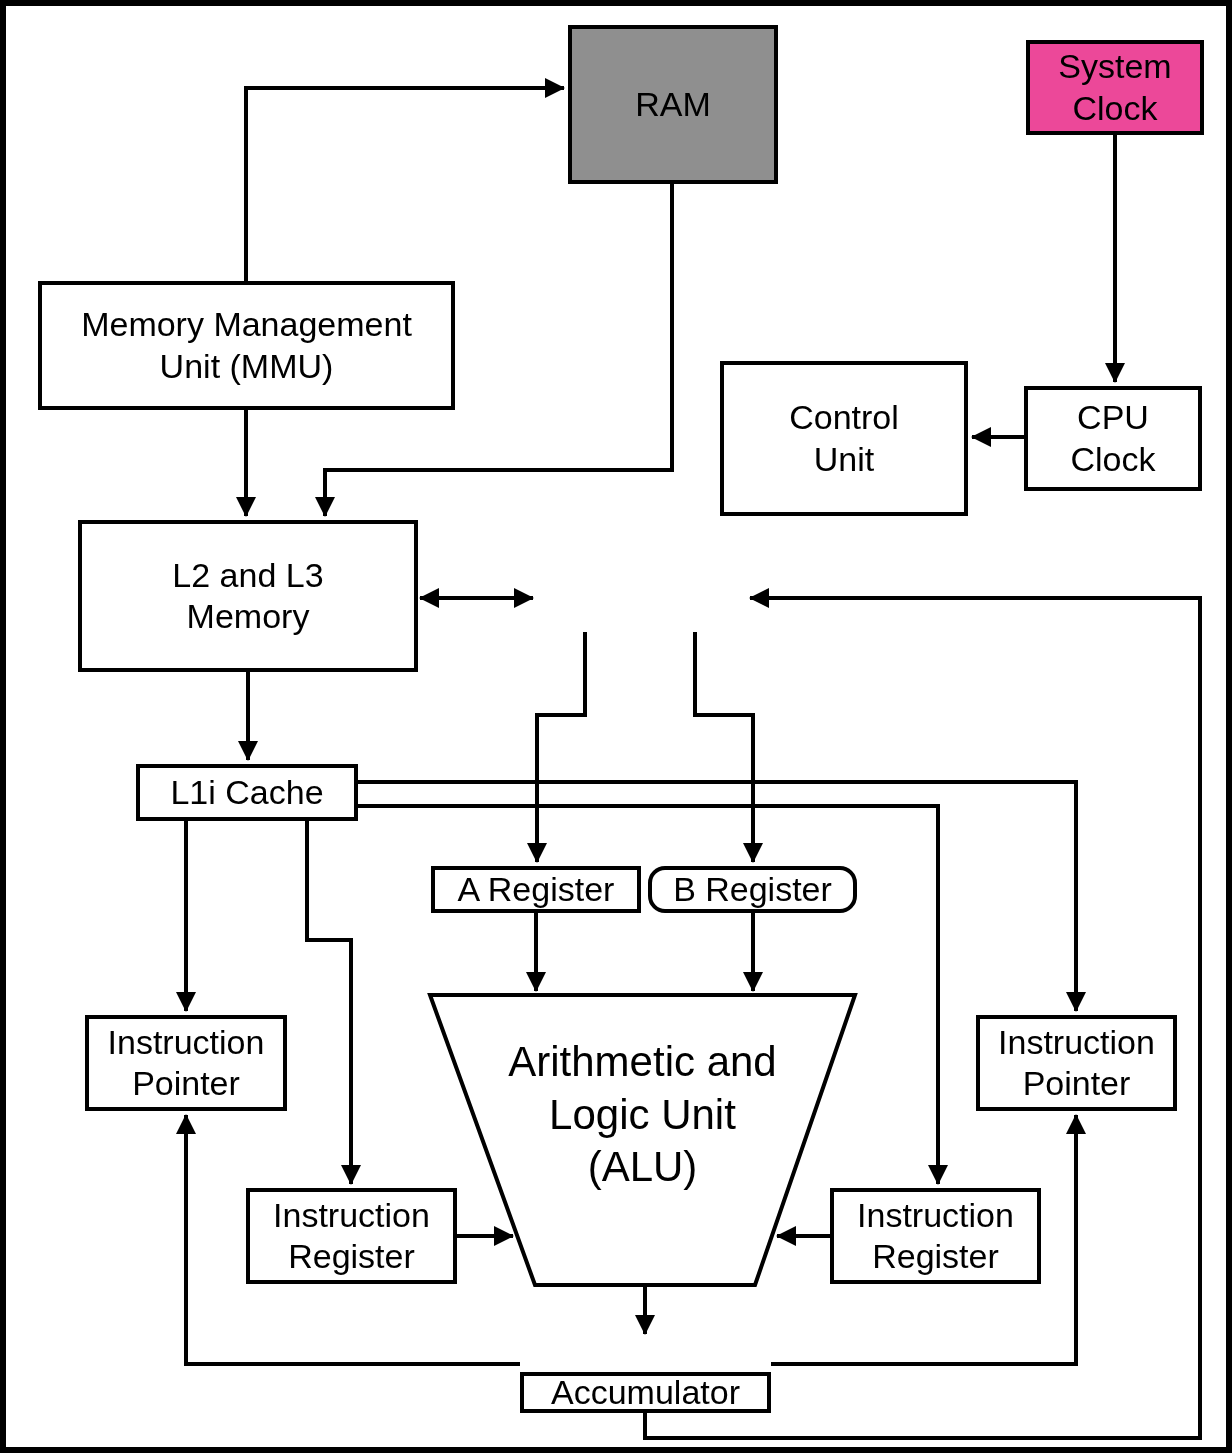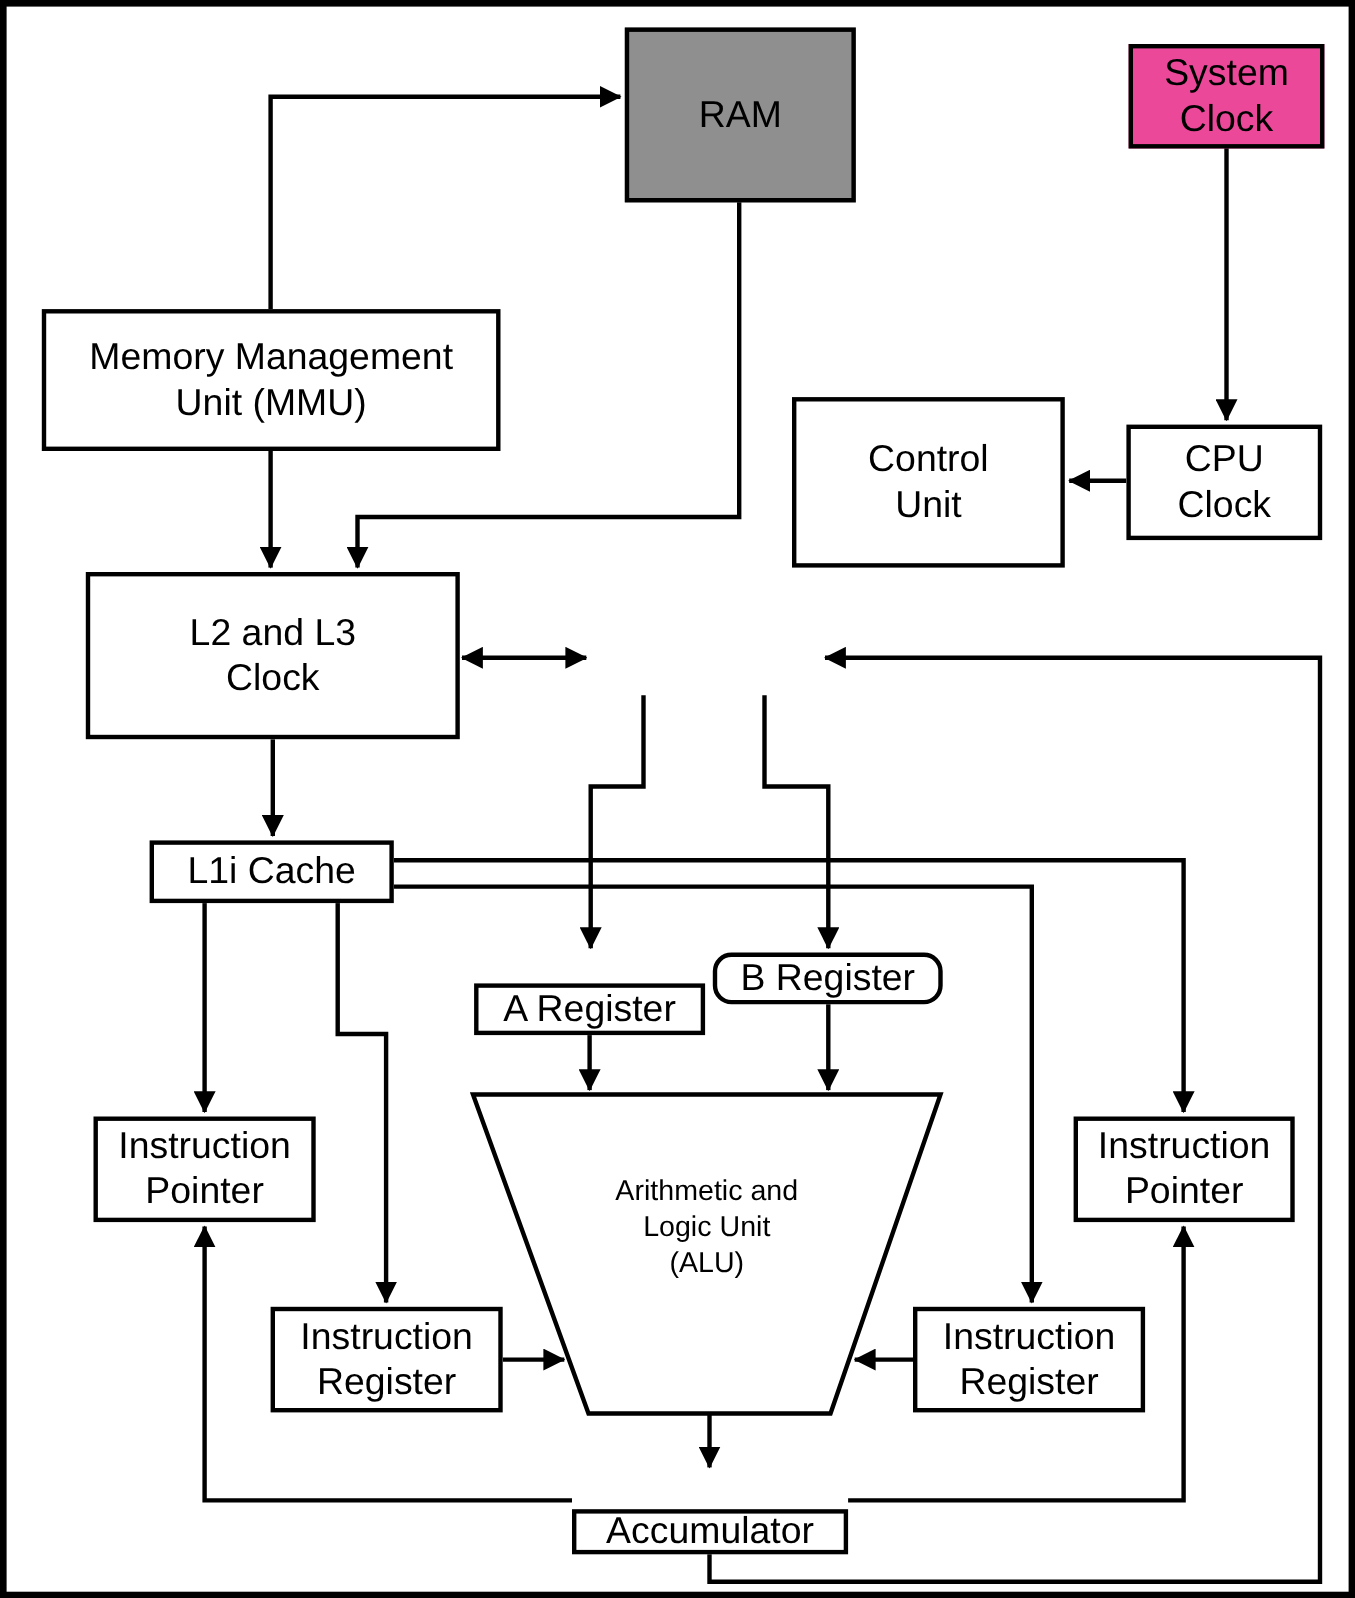--- a/index.html
+++ b/index.html
@@ -23,21 +23,21 @@
     border:4px solid #000; background:#fff;
     display:flex; align-items:center; justify-content:center;
     text-align:center; color:#000;
     font-size:34px; line-height:1.22;
     white-space:pre-line;
   }
   .alu-label {
     position:absolute; box-sizing:border-box;
     display:flex; align-items:center; justify-content:center;
     text-align:center; color:#000;
-    font-size:26px; line-height:1.25;
+    font-size:42px; line-height:1.25;
     white-space:pre-line; pointer-events:none;
   }
 </style>
 </head>
 <body>
 
 <div id="canvas">
 
   <svg class="wires" width="1232" height="1453" viewBox="0 0 1232 1453">
     <defs>
@@ -79,26 +79,26 @@
   <div class="node" style="left:38px; top:281px; width:417px; height:129px;">Memory Management
 Unit (MMU)</div>
 
   <div class="node" style="left:720px; top:361px; width:248px; height:155px;">Control
 Unit</div>
 
   <div class="node" style="left:1024px; top:386px; width:178px; height:105px;">CPU
 Clock</div>
 
   <div class="node" style="left:78px; top:520px; width:340px; height:152px;">L2 and L3
-Clock</div>
+Memory</div>
 
 
   <div class="node" style="left:136px; top:764px; width:222px; height:57px;">L1i Cache</div>
 
-  <div class="node" style="left:431px; top:866px; width:210px; height:47px;margin-top:28px;">A Register</div>
+  <div class="node" style="left:431px; top:866px; width:210px; height:47px;">A Register</div>
 
   <div class="node" style="left:648px; top:866px; width:209px; height:47px;border-radius:17px;">B Register</div>
 
   <div class="alu-label" style="left:440px; top:1035px; width:405px; height:160px;">Arithmetic and
 Logic Unit
 (ALU)</div>
 
   <div class="node" style="left:85px; top:1015px; width:202px; height:96px;">Instruction
 Pointer</div>
 

